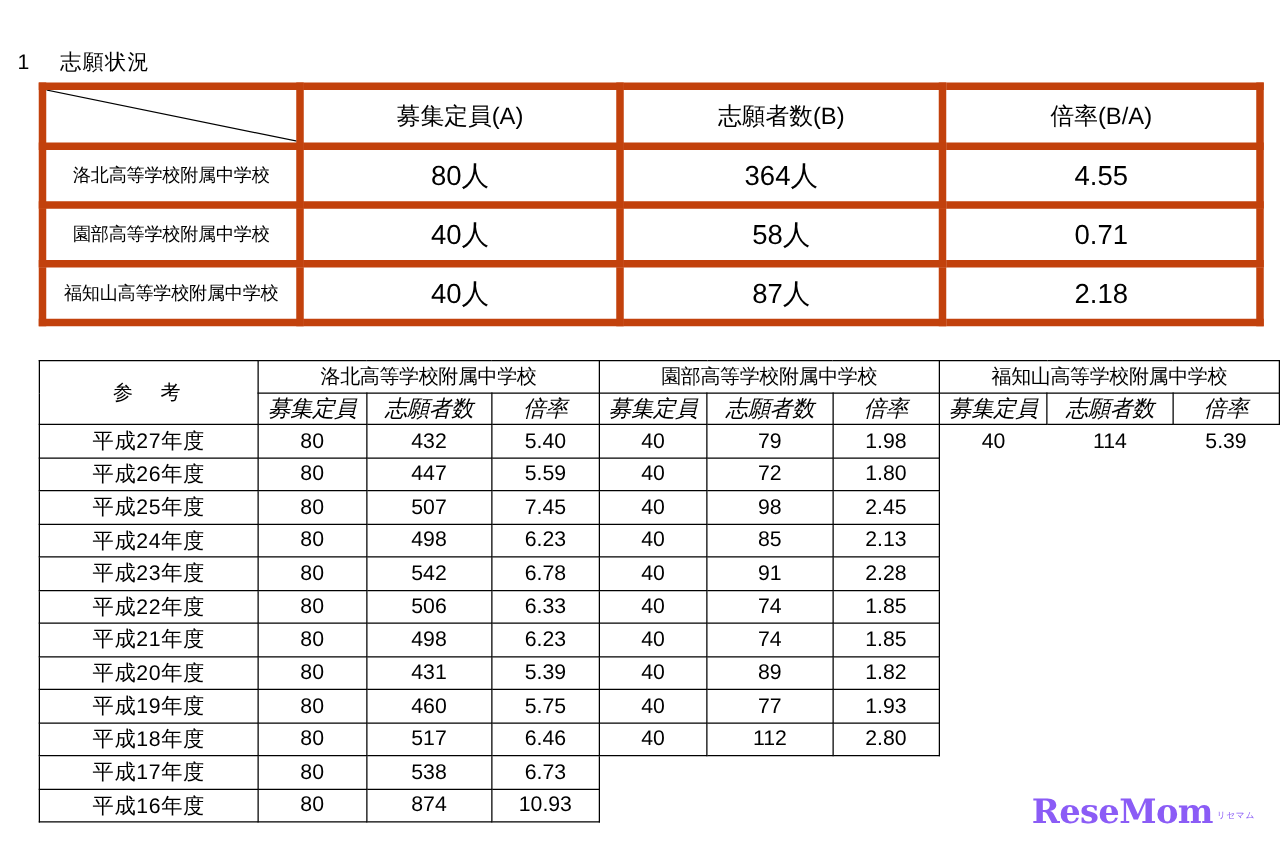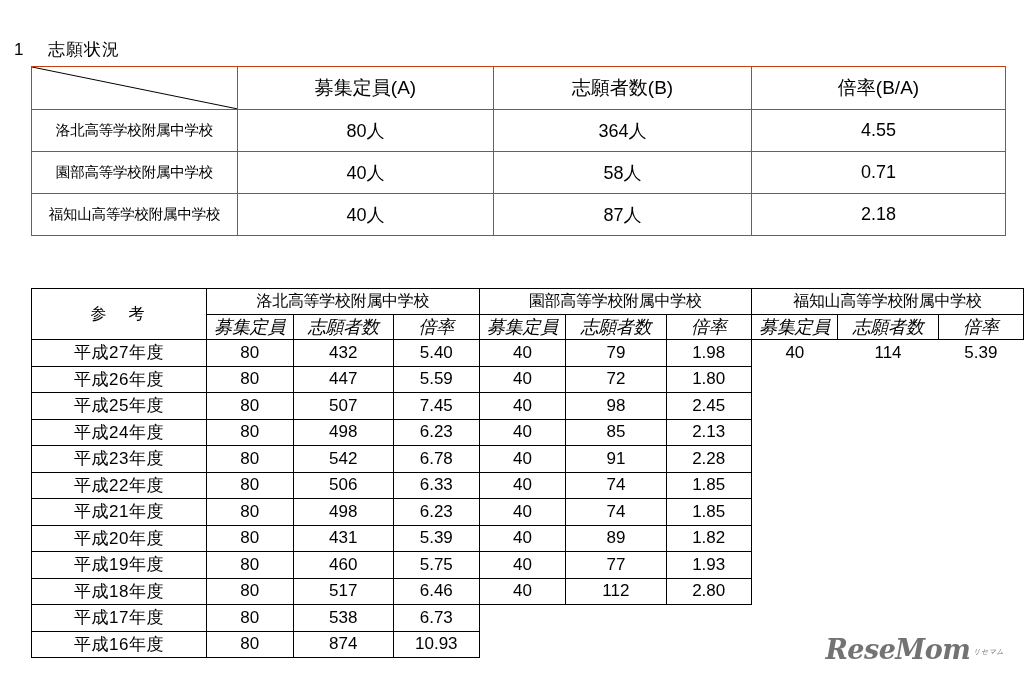--- a/index.html
+++ b/index.html
@@ -39,21 +39,21 @@
 
   
   .table1 {
     position: absolute;
     left: 31px;
     top: 66px;
     border-collapse: collapse;
     table-layout: fixed;
   }
   .table1 td, .table1 th {
-    border: 1px solid #c2410c;
+    border: 6px solid #c2410c;
     text-align: center;
     vertical-align: middle;
     font-weight: normal;
     padding: 0;
   }
   .t1-c0 { width: 206px; }
   .t1-c1 { width: 256px; }
   .t1-c2 { width: 258px; }
   .t1-c3 { width: 254px; }
 
@@ -62,21 +62,21 @@
     font-size: 19px;
   }
   .table1 tbody td {
     height: 41px;
   }
   .t1-name {
     font-size: 14.5px;
     letter-spacing: -0.2px;
   }
   .t1-val {
-    font-size: 18px;
+    font-size: 22px;
   }
 
   
   .corner {
     position: relative;
     overflow: hidden;
   }
   .corner svg {
     position: absolute;
     left: 0;
@@ -141,22 +141,21 @@
     letter-spacing: 0.5px;
   }
 
   
   .logo {
     position: absolute;
     right: 20px;
     bottom: 18px;
     display: flex;
     align-items: flex-end;
-    color: #737373;
-    font-style: italic;
+    color: #8b5cf6;
   }
   .logo-text {
     font-family: "DejaVu Serif", "Liberation Serif", serif;
     font-size: 27px;
     font-weight: bold;
     letter-spacing: -0.5px;
   }
   .logo-tm {
     font-size: 7px;
     margin-left: 3px;

